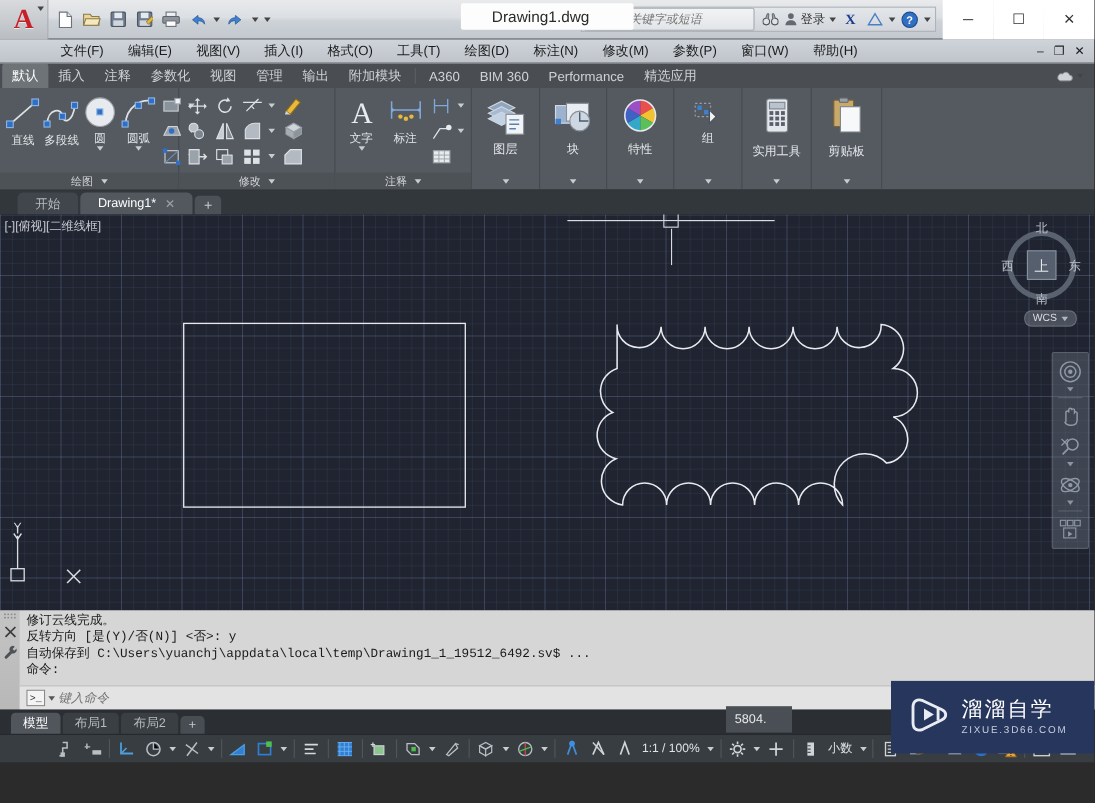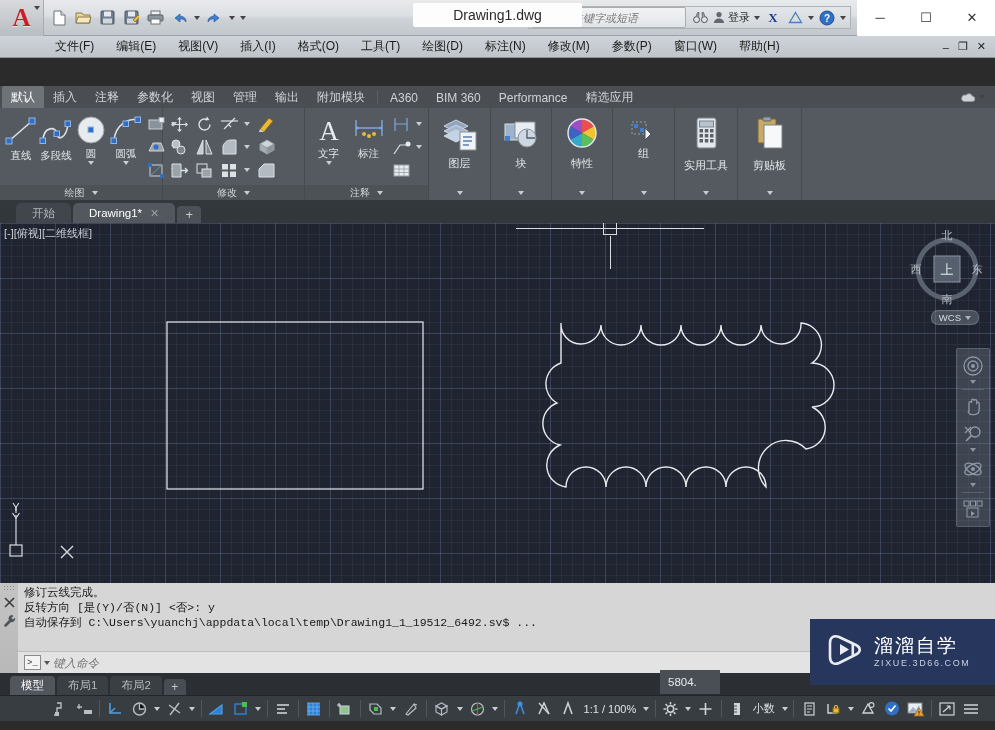--- a/index.html
+++ b/index.html
@@ -39,21 +39,21 @@
     border-radius: 2px; cursor: default;
   }
   .qat-caret { width: 10px; height: 24px; display: flex; align-items: center; justify-content: center; }
 
   .doc-title {
     position: absolute; left: 0; right: 0; top: 0; height: 30px;
     display: flex; align-items: center; justify-content: center;
     pointer-events: none;
   }
   .doc-title-inner {
-    background: #fdfdfd; padding: 4px 40px 4px 40px; border-radius: 2px;
+    background: #fdfdfd; padding: 4px 40px 4px 28px; border-radius: 2px;
     font-size: 14px; color: #2a2a2a; pointer-events: auto; text-align: right;
   }
   .title-right {
     margin-left: auto; display: flex; align-items: center; height: 100%;
     padding-right: 0;
   }
   .search-wrap {
     display: flex; align-items: center;
     background: linear-gradient(to bottom,#f2f3f5,#e2e5e8);
     border: 1px solid #a9aeb4; height: 21px; margin-right: 3px;
@@ -83,21 +83,21 @@
     height: 22px; background: linear-gradient(to bottom,#cfd4da,#bec4ca);
     display: flex; align-items: center; padding-left: 44px; position: relative;
     border-bottom: 1px solid #8f959b; font-size: 12px; color: #1c1c1c;
   }
   .menu-item { padding: 2px 11px; cursor: default; }
   .menu-right { margin-left: auto; display: flex; align-items: center; gap: 9px; padding-right: 9px; font-size: 11px; color: #222; }
 
   
   .ribbon-tabs {
     height: 22px; background: #4a4e53; display: flex; align-items: stretch;
-    font-size: 12px; color: #cfd2d6; padding-left: 2px; margin-top: 28px;
+    font-size: 12px; color: #cfd2d6; padding-left: 2px;
   }
   .rtab { padding: 3px 9px 2px; display: flex; align-items: center; cursor: default; white-space: nowrap; }
   .rtab.active { background: #6e7378; color: #fff; border-radius: 2px 2px 0 0; }
   .rtab-sep { width:1px; background:#5d6166; margin: 4px 3px; }
   .rtab-cloud { margin-left: auto; display:flex; align-items:center; gap:3px; padding-right: 10px; }
 
   
   .ribbon {
     height: 93px; background: #545a60; display: flex; align-items: stretch;
     border-bottom: 1px solid #34383c;
@@ -897,20 +897,21 @@
       <path d="M1 1 L10 10 M10 1 L1 10" stroke="#3c3c3c" stroke-width="1.6"></path>
     </svg>
     <svg width="13" height="14" viewBox="0 0 13 14">
       <path d="M9 1a3.4 3.4 0 0 0-3 5.1L1.6 10.5a1.3 1.3 0 0 0 1.9 1.9L7.9 8A3.4 3.4 0 0 0 12 3.6L10 5.6 8.4 4 10.4 2A3.4 3.4 0 0 0 9 1z" fill="#4d5357"></path>
     </svg>
   </div>
   <div class="cmd-hist">
     <div>修订云线完成。</div>
     <div>反转方向 [是(Y)/否(N)] &lt;否&gt;: y</div>
     <div>自动保存到 C:\Users\yuanchj\appdata\local\temp\Drawing1_1_19512_6492.sv$ ...</div>
+    <div>命令:</div>
   </div>
   <div class="cmd-input-row">
     <div class="cmd-prompt-ico">&gt;_</div>
     <i class="caret-d" style="border-top-color:#555;"></i>
     <input class="cmd-input" readonly="" placeholder="键入命令" style="">
   </div>
 </div>
 
 <div class="layoutbar">
   <div class="ltab active">模型</div>

